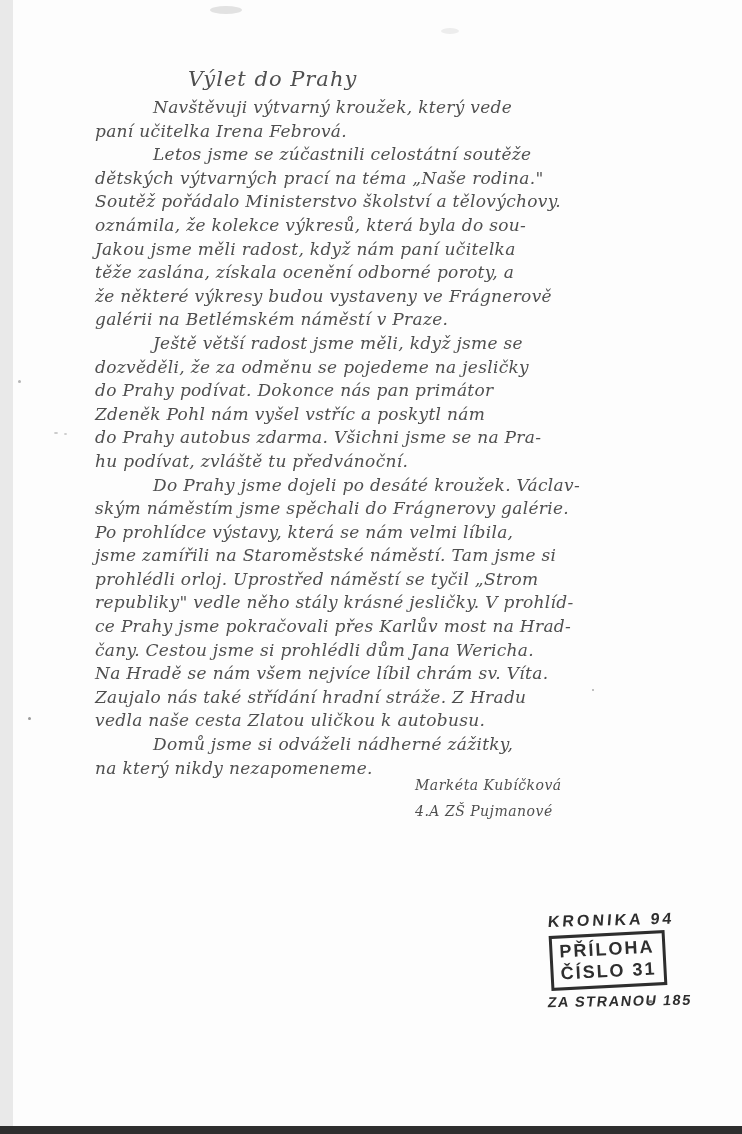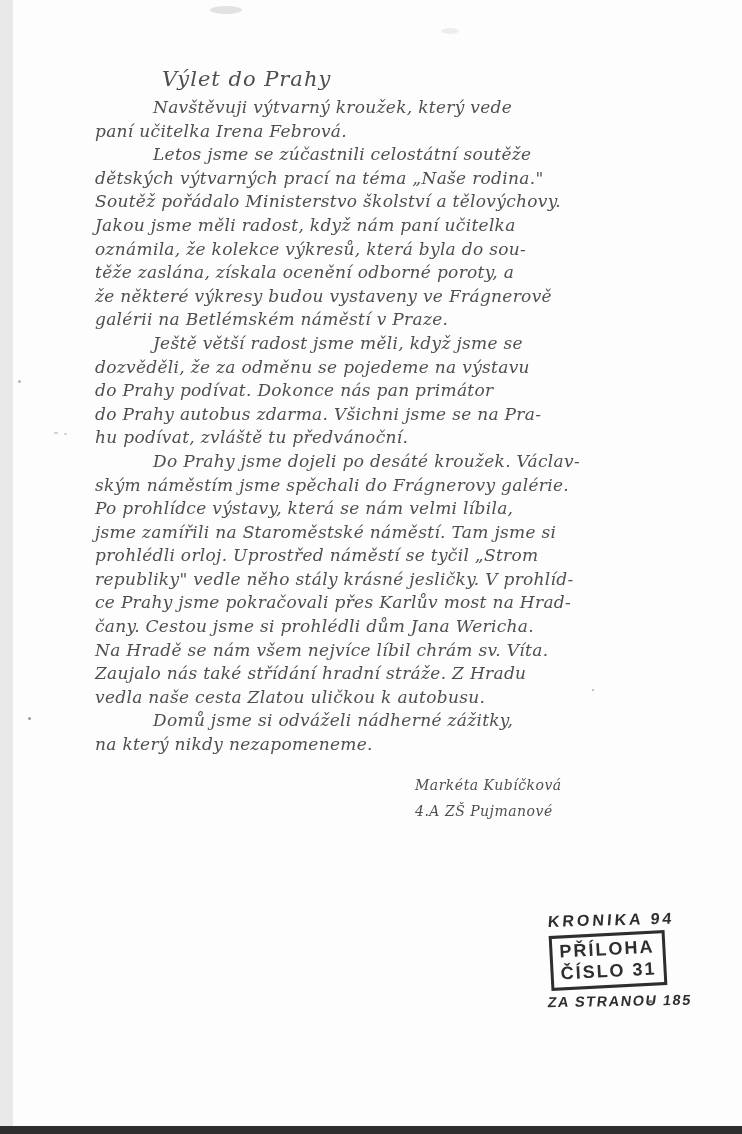--- a/index.html
+++ b/index.html
@@ -16,21 +16,21 @@
     position:absolute; left:0; bottom:0; width:742px; height:8px;
     background:#2e2e2e;
   }
   .content {
     position:absolute; left:95px; top:64px; width:615px;
     color:#4f4f4f; font-style:italic; font-size:17px; letter-spacing:0.3px;
   }
   .line { height:23.6px; line-height:23.6px; white-space:nowrap; }
   .indent { padding-left:58px; }
   .title {
-    height:30px; line-height:30px; margin-left:67px; margin-bottom:2px;
+    height:30px; line-height:30px; margin-left:93px; margin-bottom:2px;
     font-size:21px; letter-spacing:1px;
   }
   .signature {
     position:absolute; left:415px; top:772px;
     color:#4f4f4f; font-style:italic; font-size:14px; letter-spacing:0.5px;
   }
   .sig-line { height:26px; line-height:26px; white-space:nowrap; }
   .stamp {
     position:absolute; left:548px; top:911px;
     color:#2e2e2e; font-family:"Liberation Sans", sans-serif; font-weight:bold;
@@ -77,29 +77,30 @@
 
   <div class="content">
     <div class="line title">Výlet do Prahy</div>
 
     <div class="line indent">Navštěvuji výtvarný kroužek, který vede</div>
     <div class="line">paní učitelka Irena Febrová.</div>
 
     <div class="line indent">Letos jsme se zúčastnili celostátní soutěže</div>
     <div class="line">dětských výtvarných prací na téma „Naše rodina."</div>
     <div class="line">Soutěž pořádalo Ministerstvo školství a tělovýchovy.</div>
+    <div class="line">oznámila, že kolekce výkresů, která byla do sou-</div>
     <div class="line">Jakou jsme měli radost, když nám paní učitelka</div>
-    <div class="line">oznámila, že kolekce výkresů, která byla do sou-</div>
     <div class="line">těže zaslána, získala ocenění odborné poroty, a</div>
     <div class="line">že některé výkresy budou vystaveny ve Frágnerově</div>
     <div class="line">galérii na Betlémském náměstí v Praze.</div>
 
     <div class="line indent">Ještě větší radost jsme měli, když jsme se</div>
-    <div class="line">dozvěděli, že za odměnu se pojedeme na výstavu</div>
+    <div class="line">dozvěděli, že za odměnu se pojedeme na jesličky</div>
     <div class="line">do Prahy podívat. Dokonce nás pan primátor</div>
+    <div class="line">Zdeněk Pohl nám vyšel vstříc a poskytl nám</div>
     <div class="line">do Prahy autobus zdarma. Všichni jsme se na Pra-</div>
     <div class="line">hu podívat, zvláště tu předvánoční.</div>
 
     <div class="line indent">Do Prahy jsme dojeli po desáté kroužek. Václav-</div>
     <div class="line">ským náměstím jsme spěchali do Frágnerovy galérie.</div>
     <div class="line">Po prohlídce výstavy, která se nám velmi líbila,</div>
     <div class="line">jsme zamířili na Staroměstské náměstí. Tam jsme si</div>
     <div class="line">prohlédli orloj. Uprostřed náměstí se tyčil „Strom</div>
     <div class="line">republiky" vedle něho stály krásné jesličky. V prohlíd-</div>
     <div class="line">ce Prahy jsme pokračovali přes Karlův most na Hrad-</div>

